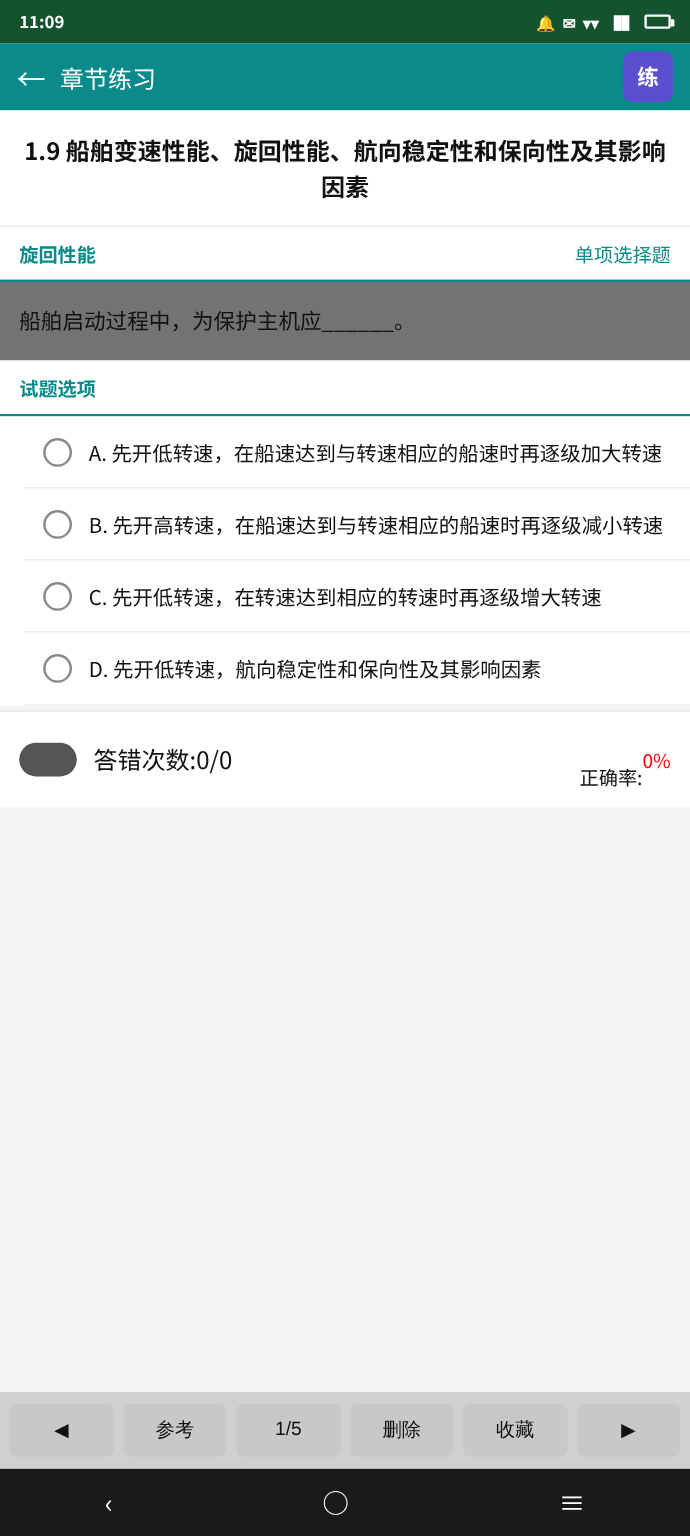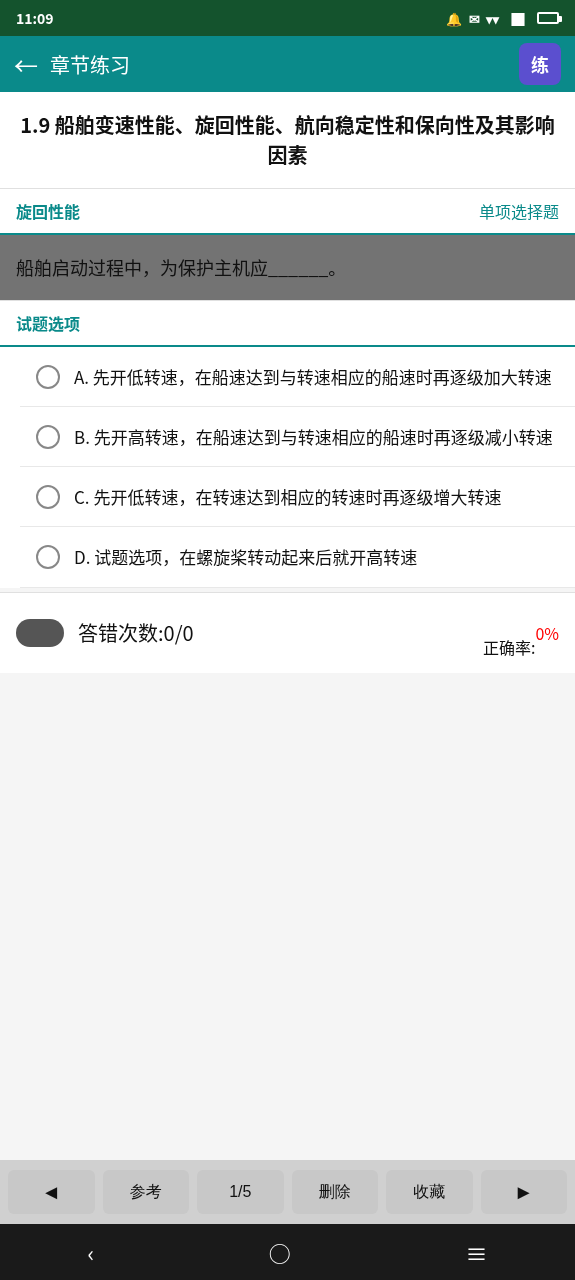--- a/index.html
+++ b/index.html
@@ -277,21 +277,21 @@
   <div class="option-item">
     <div class="option-radio"></div>
     <span class="option-text">B. 先开高转速，在船速达到与转速相应的船速时再逐级减小转速</span>
   </div>
   <div class="option-item">
     <div class="option-radio"></div>
     <span class="option-text">C. 先开低转速，在转速达到相应的转速时再逐级增大转速</span>
   </div>
   <div class="option-item">
     <div class="option-radio"></div>
-    <span class="option-text">D. 试题选项，在螺旋桨转动起来后就开高转速</span>
+    <span class="option-text">D. 先开低转速，航向稳定性和保向性及其影响因素</span>
   </div>
 </div>
 
 <div class="stats-bar">
   <div class="toggle-icon"></div>
   <span class="stats-text">答错次数:0/0</span>
   <span class="accuracy-label">正确率:</span>
   <span class="accuracy-text">0%</span>
 </div>
 

